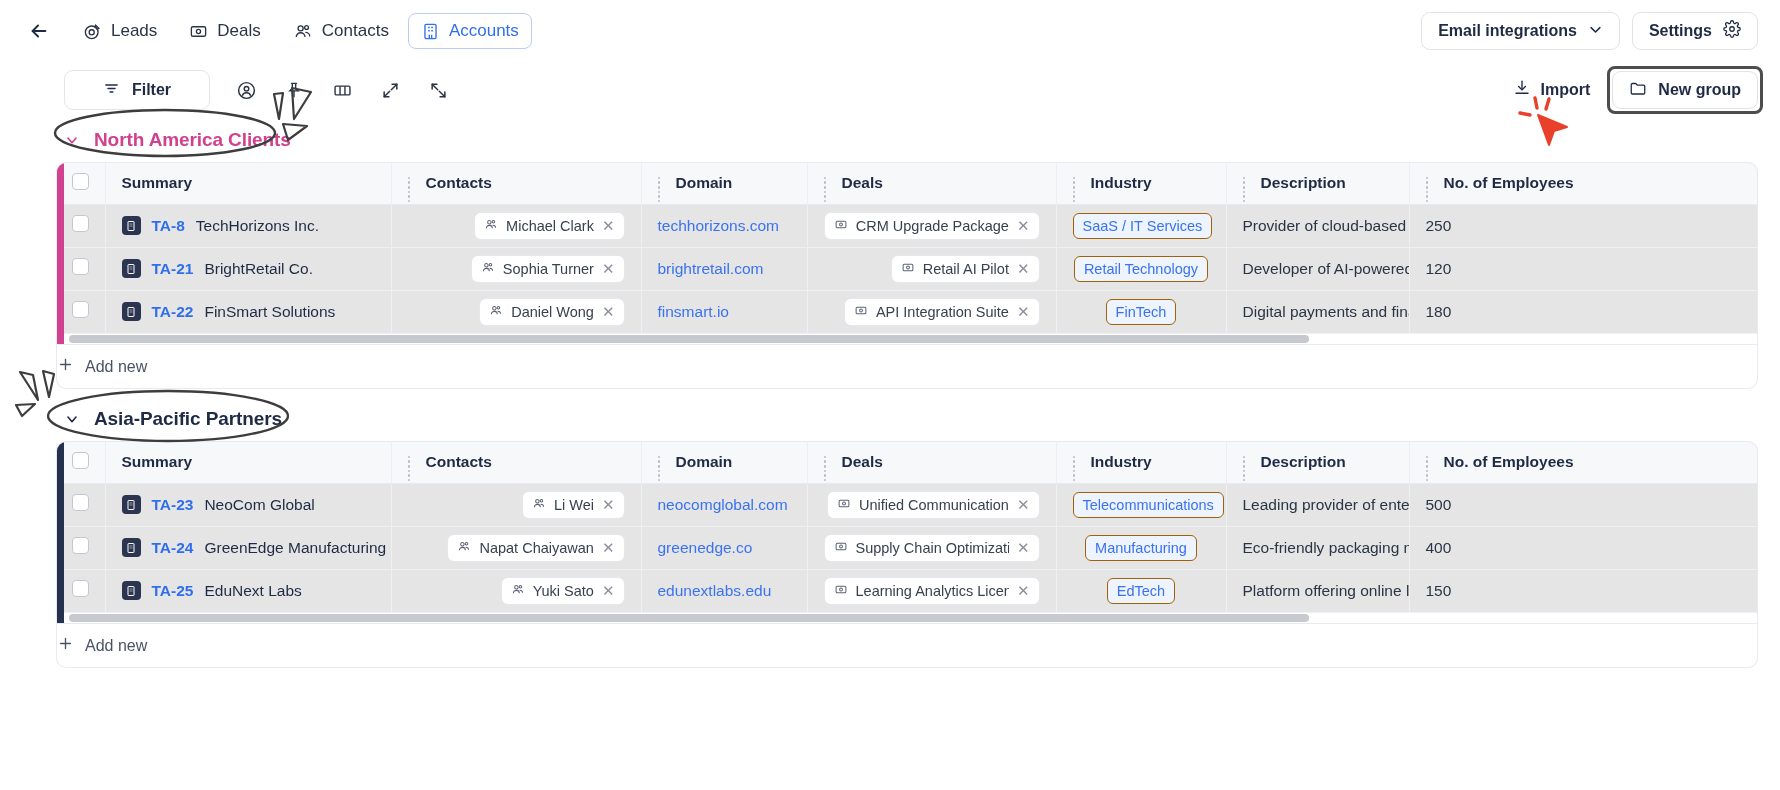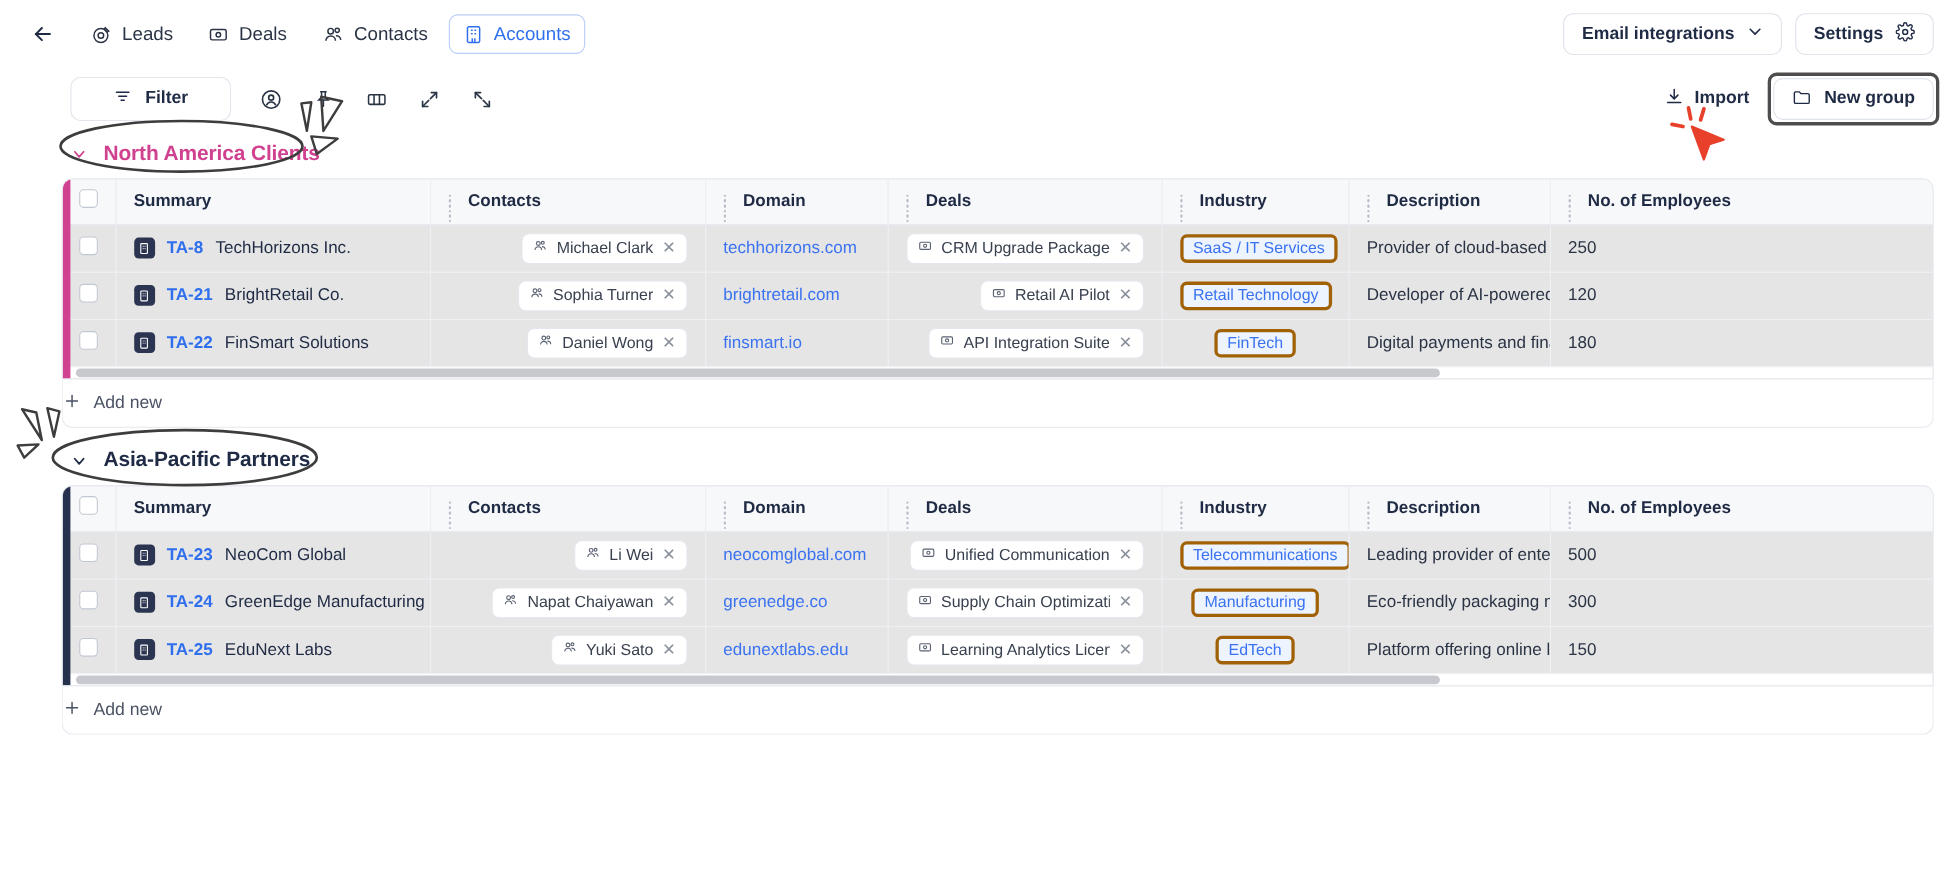--- a/index.html
+++ b/index.html
@@ -145,21 +145,21 @@
     display:inline-flex; align-items:center; gap: 8px;
     height: 28px; padding: 0 9px 0 9px;
     border:1px solid #e4e7ed; border-radius: 7px; background:#fff;
     font-size: 14.5px; color:#3a4считать; color:#39414f; max-width: 100%;
   }
   .chip .lbl { overflow:hidden; text-overflow: clip; white-space:nowrap; }
   .chip .x { color:#8a909c; font-size: 15px; line-height: 1; }
   .link { color:#3a72f0; font-size: 15.5px; }
   .tag {
     display:inline-flex; align-items:center; height: 26px; padding: 0 9px;
-    border:3px solid #a16207; border-radius: 6px; background:#eef4fe;
+    border:1px solid #a16207; border-radius: 6px; background:#eef4fe;
     color:#3a72f0; font-size: 14.5px; white-space:nowrap;
   }
   .tagcell { text-align:center; }
   .desc { color:#2b3445; }
 
   .hscroll {
     height: 11px; background:#fff; position: relative;
     border-top: 1px solid #f0f1f5;
   }
   .hscroll .thumb {
@@ -821,21 +821,21 @@
                         <rect x="3" y="6" width="18" height="12" rx="2"></rect>
                         <circle cx="12" cy="12" r="2.6"></circle>
                       </svg></span>
                 <span class="lbl">Supply Chain Optimization</span>
                 <span class="x">✕</span>
               </span>
                 </span>
             </td>
             <td class="tagcell"><span class="tag">Manufacturing</span></td>
             <td class="desc">Eco-friendly packaging m...</td>
-            <td>300</td>
+            <td>400</td>
           </tr>
 
           <tr>
             <td class="col-chk"><span class="cb"></span></td>
             <td>
               <span class="summary-cell">
                 <span class="rec-icon">
                   <svg width="12" height="12" viewBox="0 0 24 24" fill="none" stroke="#ffffff" stroke-width="2">
                       <rect x="6" y="3" width="12" height="18" rx="1"></rect>
                       <line x1="9.5" y1="8" x2="11" y2="8"></line>

